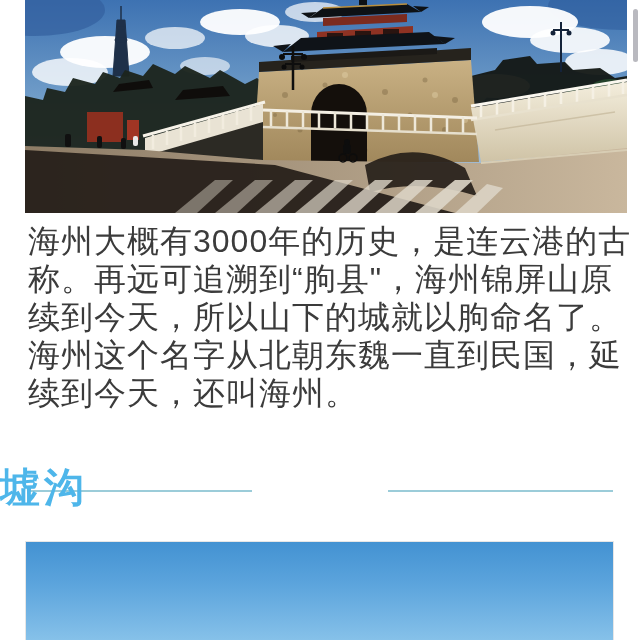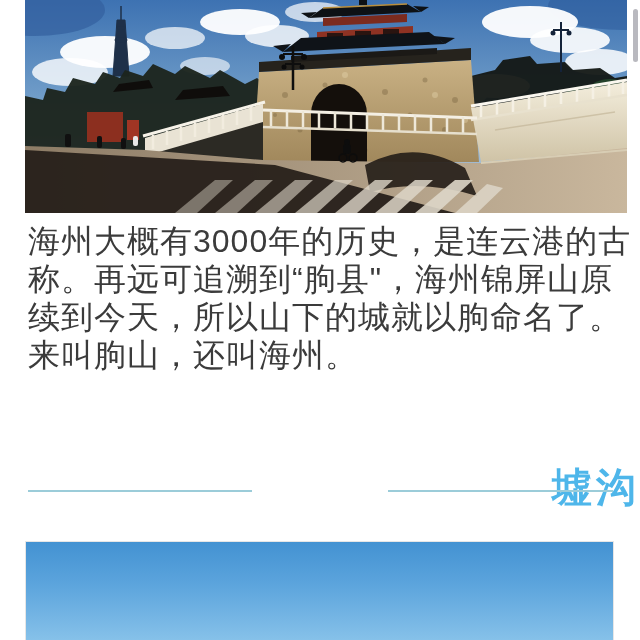--- a/index.html
+++ b/index.html
@@ -20,21 +20,21 @@
   }
   
   .article-paragraph{
     position:absolute;left:28px;top:222px;width:600px;
     font-size:32px;line-height:38px;letter-spacing:1px;color:#3b3b3b;
   }
   .article-paragraph .pline{white-space:nowrap;}
   
   .section-header{position:absolute;left:0;top:461px;width:640px;height:54px;}
   .section-title{
-    position:absolute;left:0;right:0;top:0;text-align:right;
+    position:absolute;left:0;right:0;top:0;text-align:left;
     font-size:40px;line-height:52px;font-weight:700;color:#4eb6ea;letter-spacing:4px;
   }
   .divider{position:absolute;top:29px;height:2px;background:#9bccd9;}
   .divider-left{left:28px;width:224px;}
   .divider-right{left:388px;width:225px;}
   
   .next-photo{
     position:absolute;left:26px;top:542px;width:587px;height:98px;
     background:linear-gradient(180deg,#4392d2 0%,#5da5dd 45%,#86c1e9 100%);
     outline:1px solid #e6e6e6;
@@ -248,21 +248,22 @@
       </g>
     </svg>
   </div>
 
   <div class="scrollbar-thumb"></div>
 
   <div class="article-paragraph">
     <div class="pline">海州大概有3000年的历史，是连云港的古</div>
     <div class="pline">称。再远可追溯到“朐县"，海州锦屏山原</div>
     <div class="pline">续到今天，所以山下的城就以朐命名了。</div>
-    <div class="pline">来叫朐山，还叫海州。</div>
+    <div class="pline">海州这个名字从北朝东魏一直到民国，延</div>
+    <div class="pline">续到今天，还叫海州。</div>
   </div>
 
   <div class="section-header">
     <div class="divider divider-left"></div>
     <div class="section-title">墟沟</div>
     <div class="divider divider-right"></div>
   </div>
 
   <div class="next-photo"></div>
 

